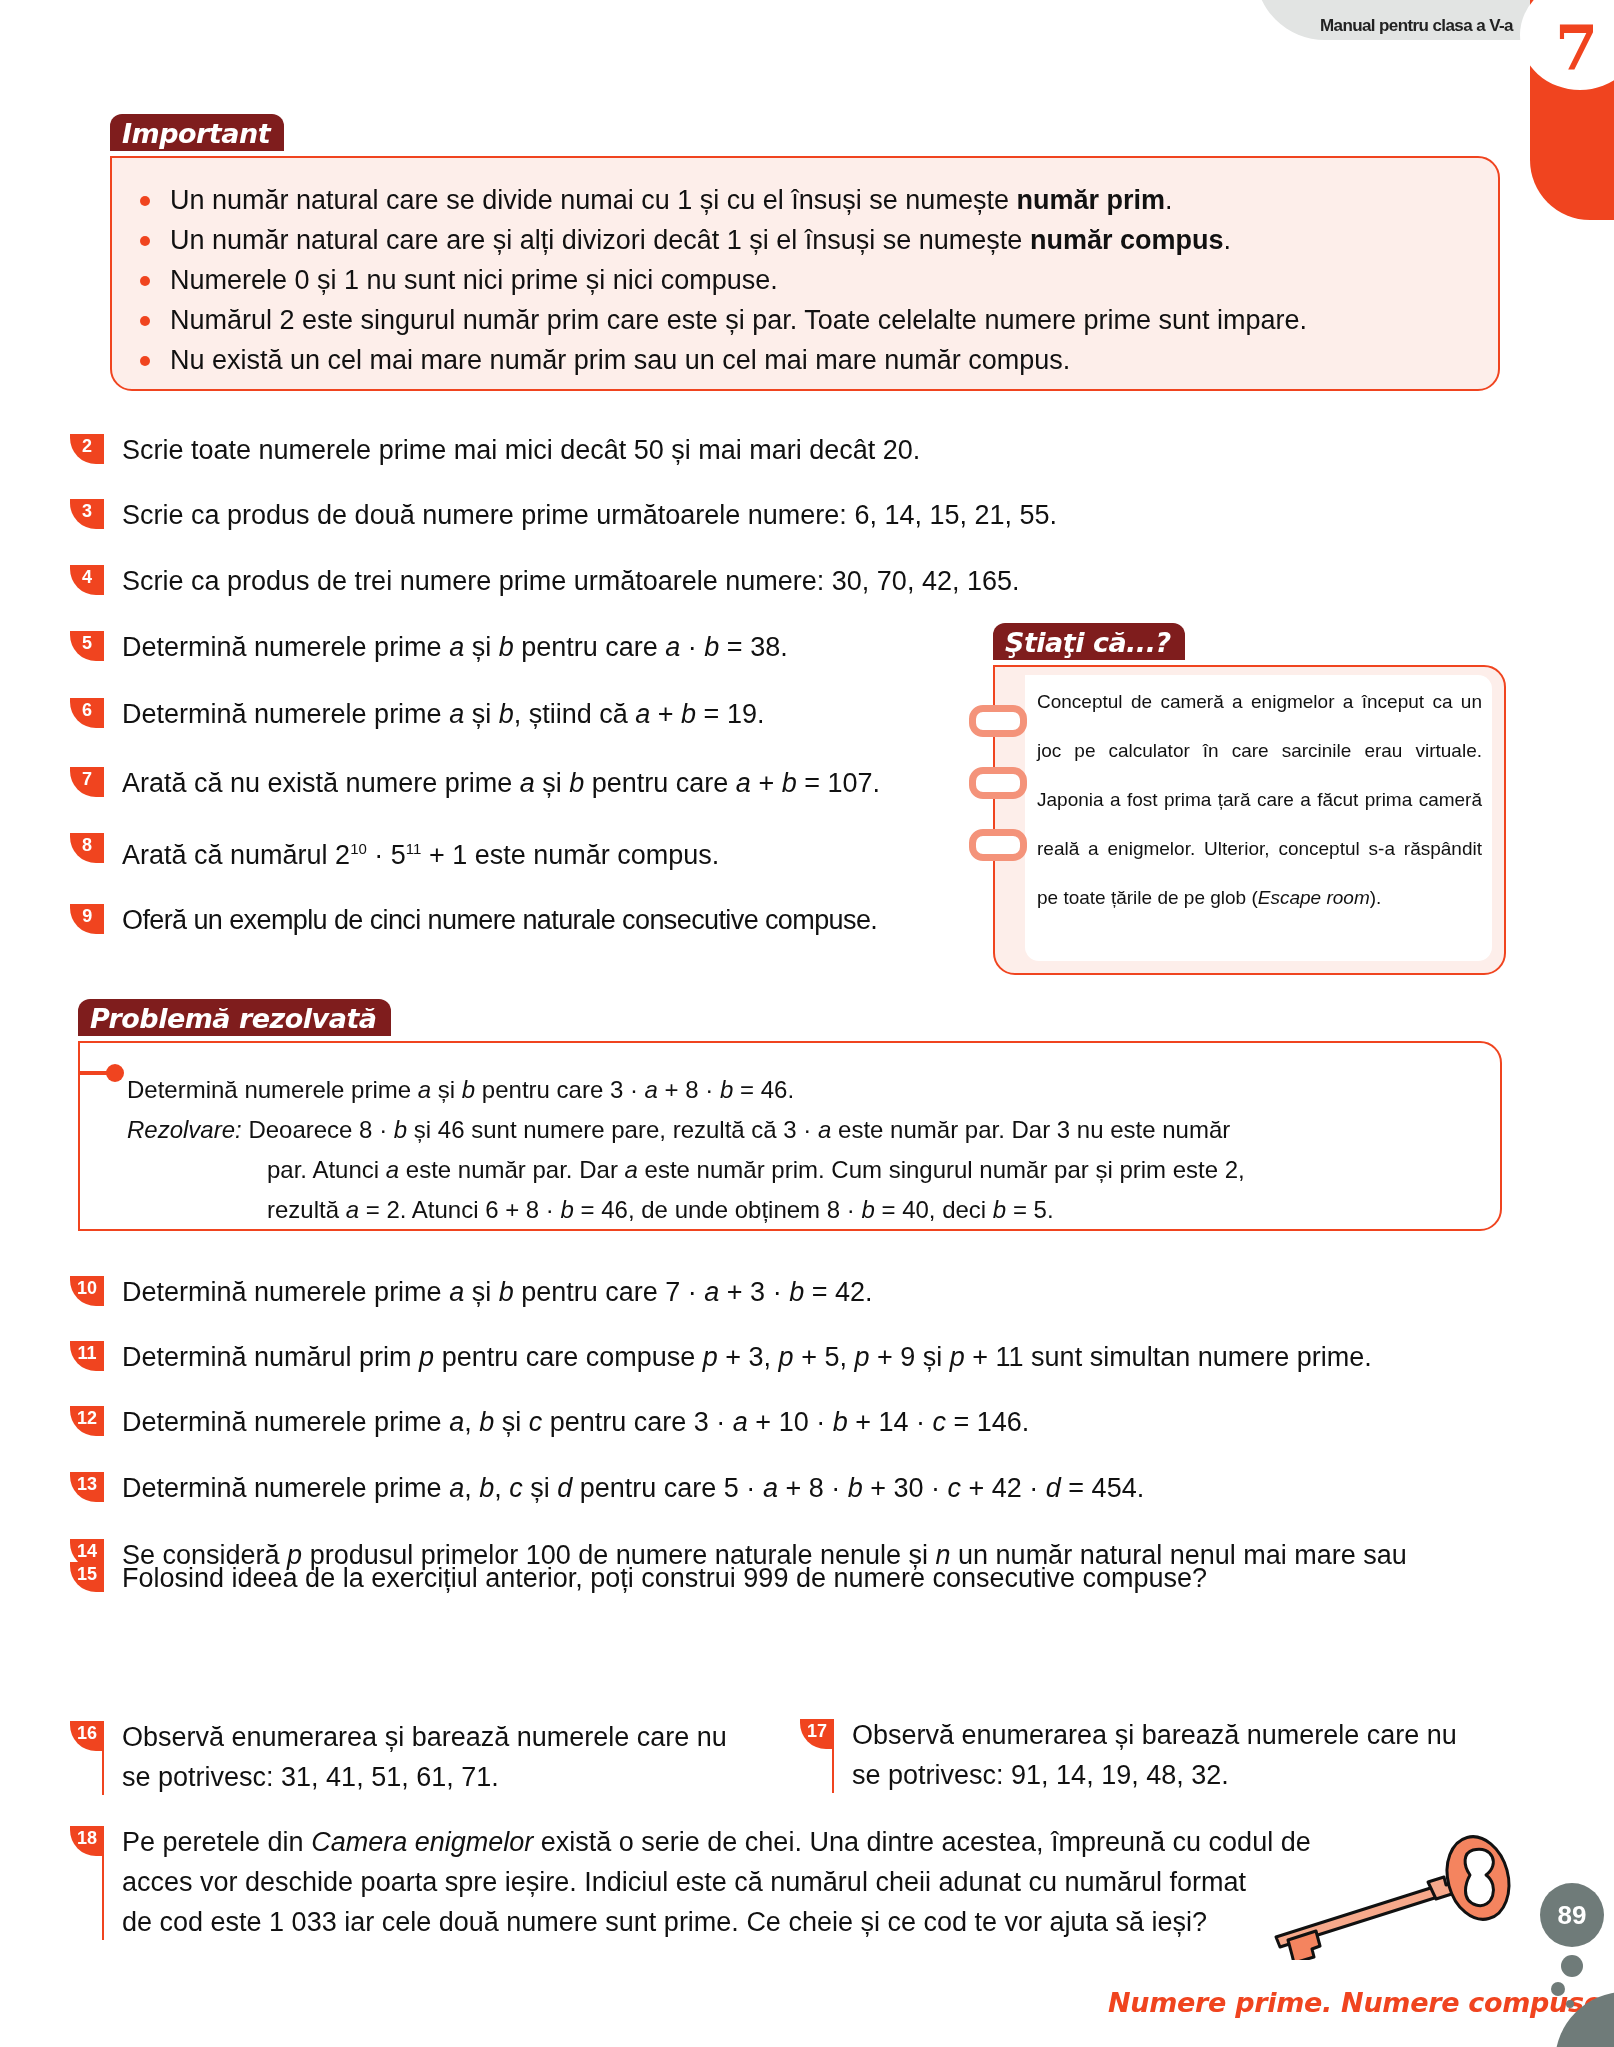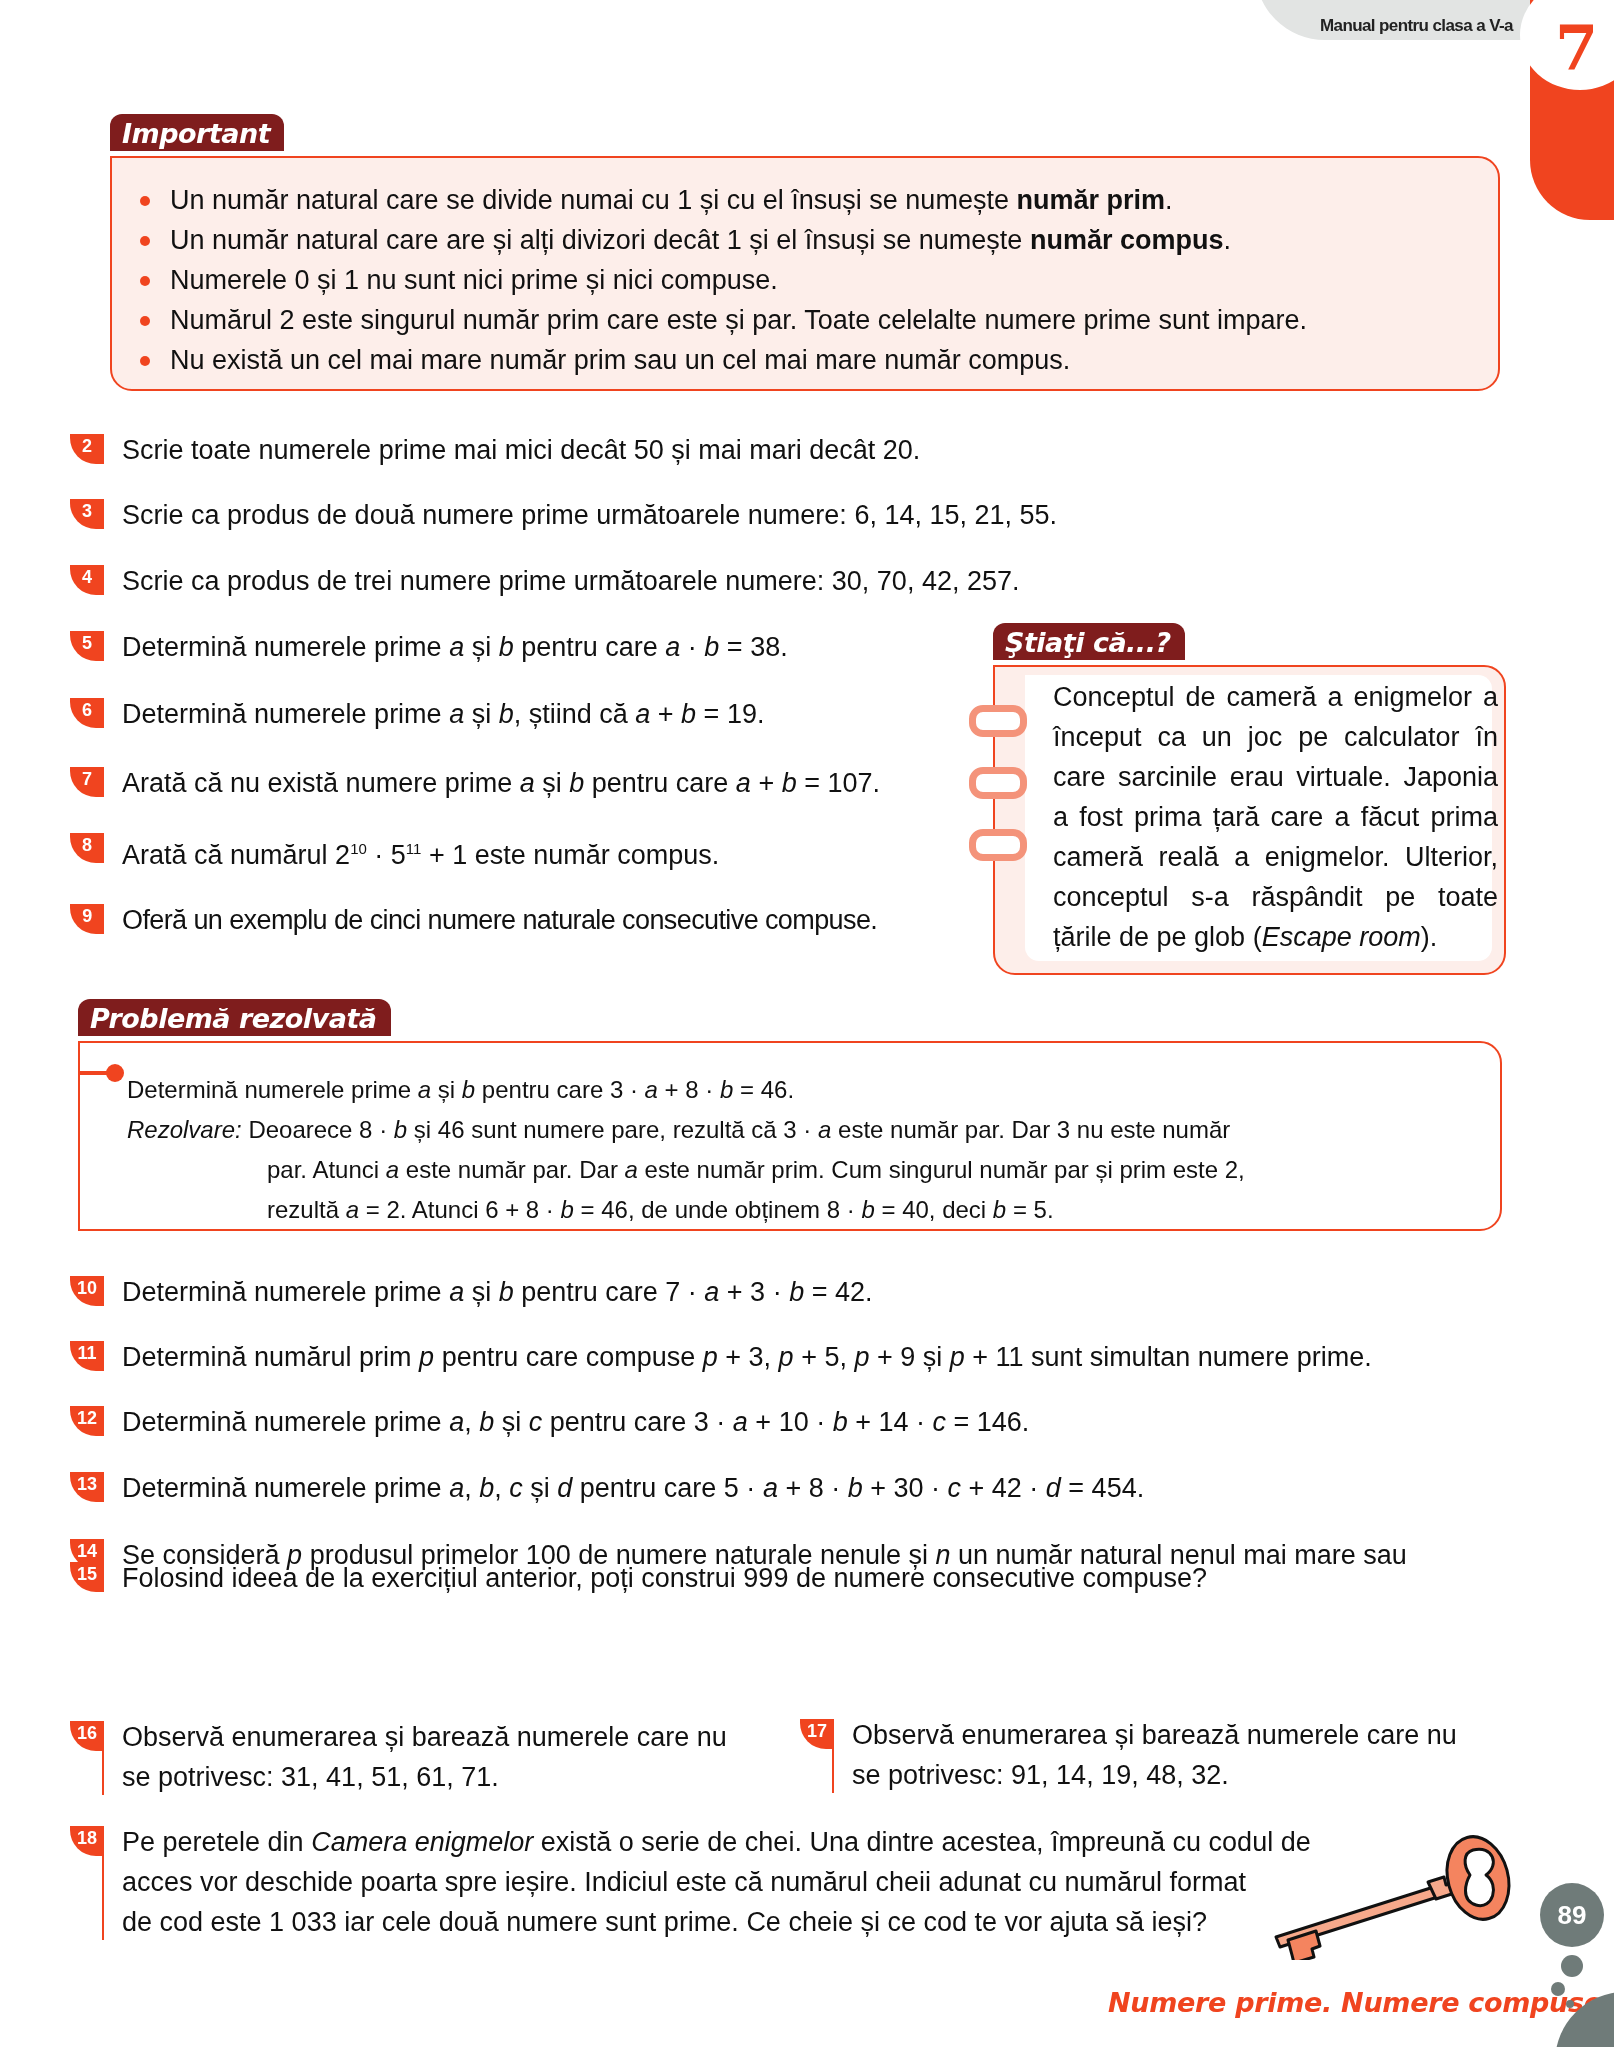--- a/index.html
+++ b/index.html
@@ -63,21 +63,21 @@
   .stiati-box {
     position: absolute; left: 993px; top: 665px; width: 513px; height: 310px;
     border: 2.5px solid #f0441f; border-radius: 0 22px 22px 22px; background: #fdeeea;
     box-sizing: border-box;
   }
   .stiati-inner {
     position: absolute; left: 30px; top: 8px; right: 12px; bottom: 12px; background: #fff;
     border-radius: 0 14px 14px 14px;
   }
   .stiati-text {
-    position: absolute; left: 58px; top: 10px; width: 445px; font-size: 27px; line-height: 40px;
+    position: absolute; left: 42px; top: 10px; width: 445px; font-size: 19px; line-height: 49px;
     text-align: justify;
   }
   .ring {
     position: absolute; width: 44px; height: 18px; border: 7px solid #f4937a;
     border-radius: 14px; background: #fff;
   }
   .pr-box {
     position: absolute; left: 78px; top: 1041px; width: 1424px; height: 190px;
     border: 2.5px solid #f0441f; border-radius: 0 22px 22px 0; box-sizing: border-box; background: #fff;
   }
@@ -122,21 +122,21 @@
 <div class="ex" style="left:70px; top:430px;">
   <span class="badge">2</span>
   <span>Scrie toate numerele prime mai mici decât 50 și mai mari decât 20.</span>
 </div>
 <div class="ex" style="left:70px; top:495px;">
   <span class="badge">3</span>
   <span>Scrie ca produs de două numere prime următoarele numere: 6, 14, 15, 21, 55.</span>
 </div>
 <div class="ex" style="left:70px; top:561px;">
   <span class="badge">4</span>
-  <span>Scrie ca produs de trei numere prime următoarele numere: 30, 70, 42, 257.</span>
+  <span>Scrie ca produs de trei numere prime următoarele numere: 30, 70, 42, 165.</span>
 </div>
 <div class="ex" style="left:70px; top:627px;">
   <span class="badge">5</span>
   <span>Determină numerele prime </span><i class="v">a</i><span> și </span><i class="v">b</i><span> pentru care </span><i class="v">a</i><span> · </span><i class="v">b</i><span> = 38.</span>
 </div>
 <div class="ex" style="left:70px; top:694px;">
   <span class="badge">6</span>
   <span>Determină numerele prime </span><i class="v">a</i><span> și </span><i class="v">b</i><span>, știind că </span><i class="v">a</i><span> + </span><i class="v">b</i><span> = 19.</span>
 </div>
 <div class="ex" style="left:70px; top:763px;">

